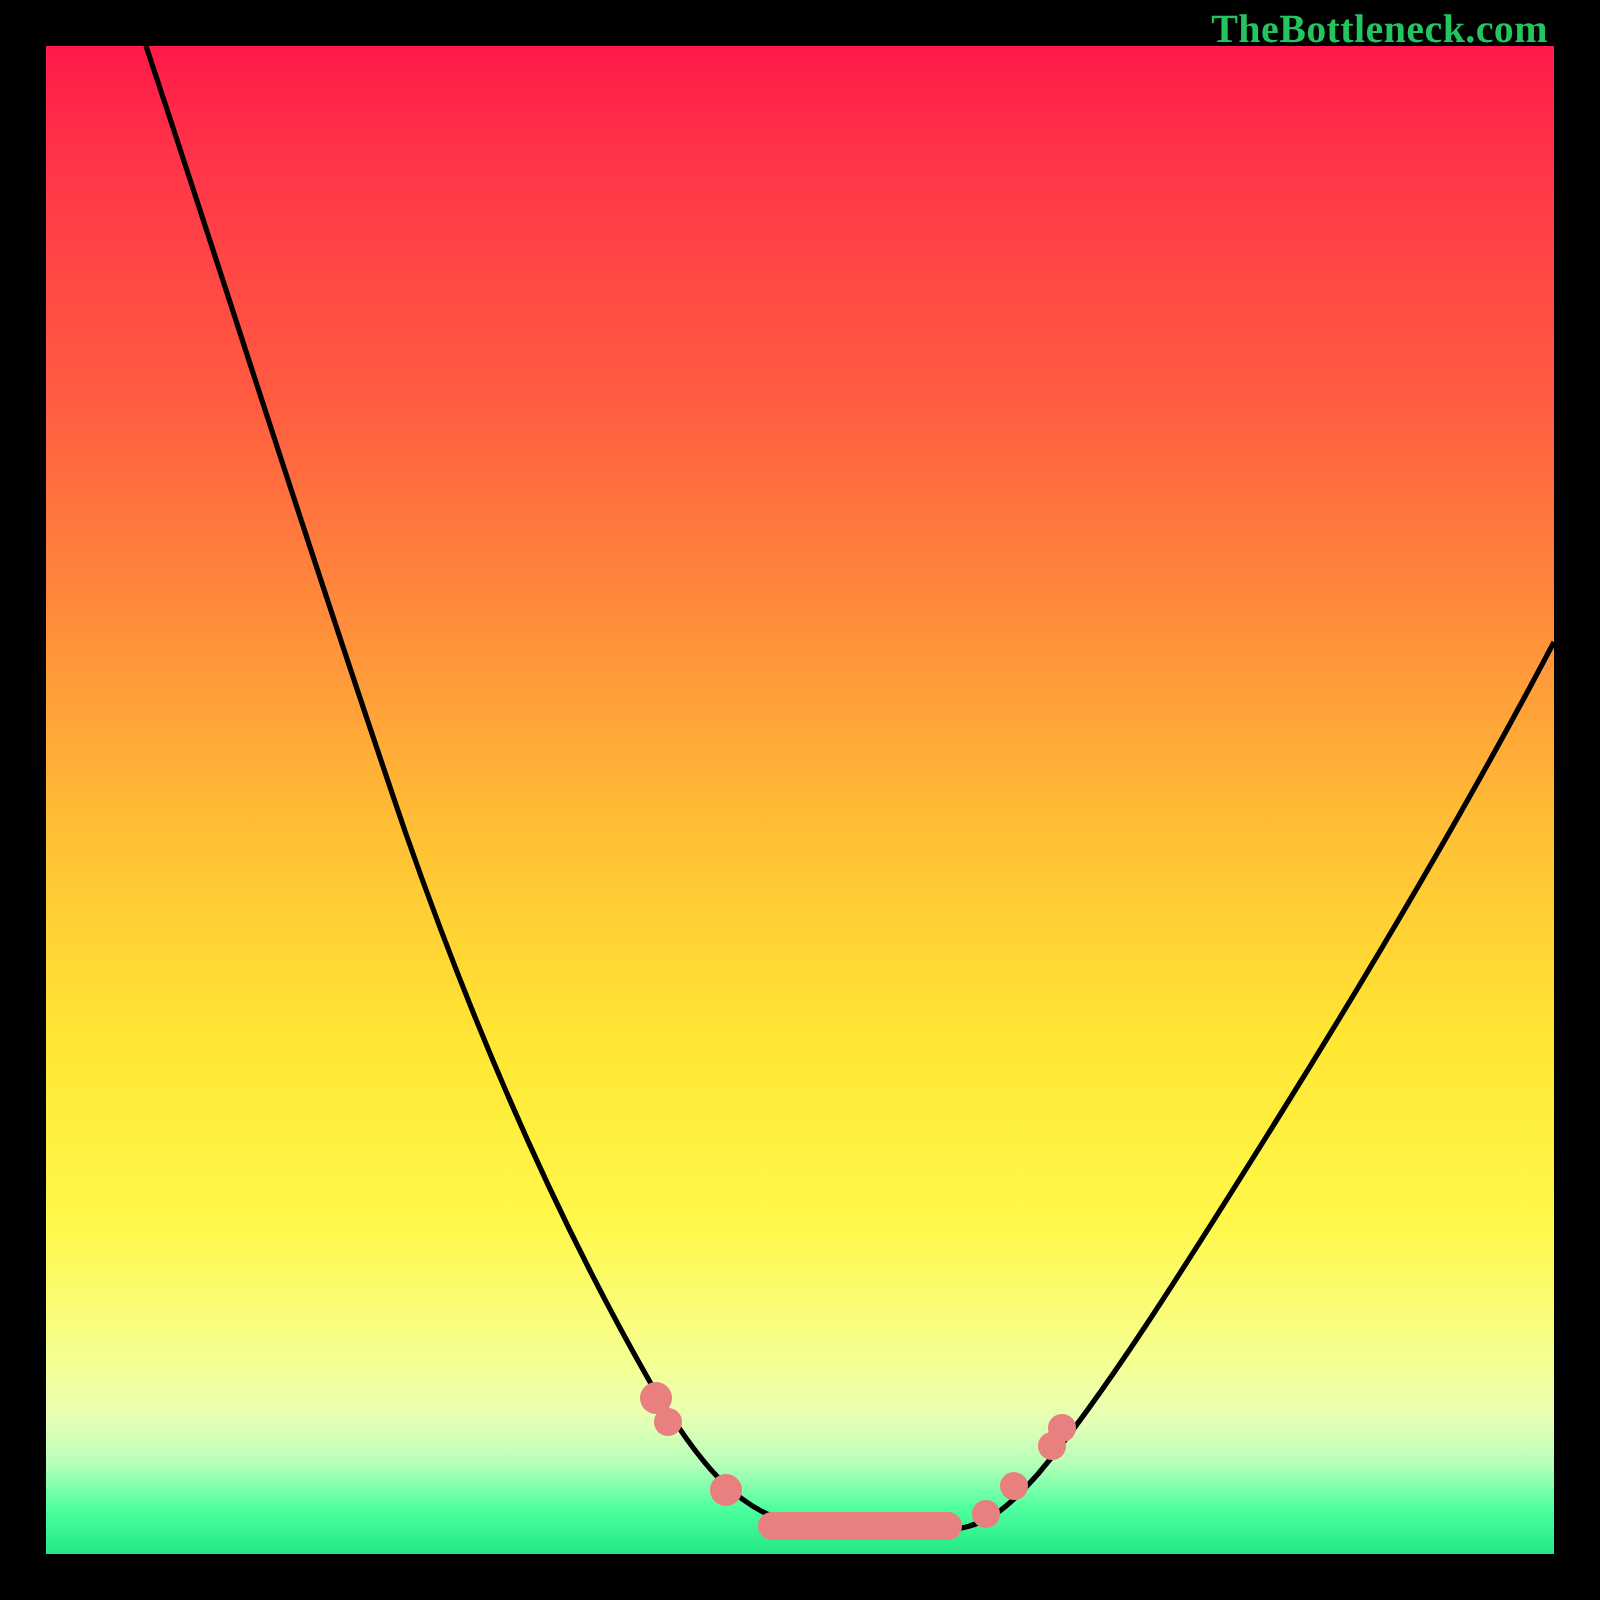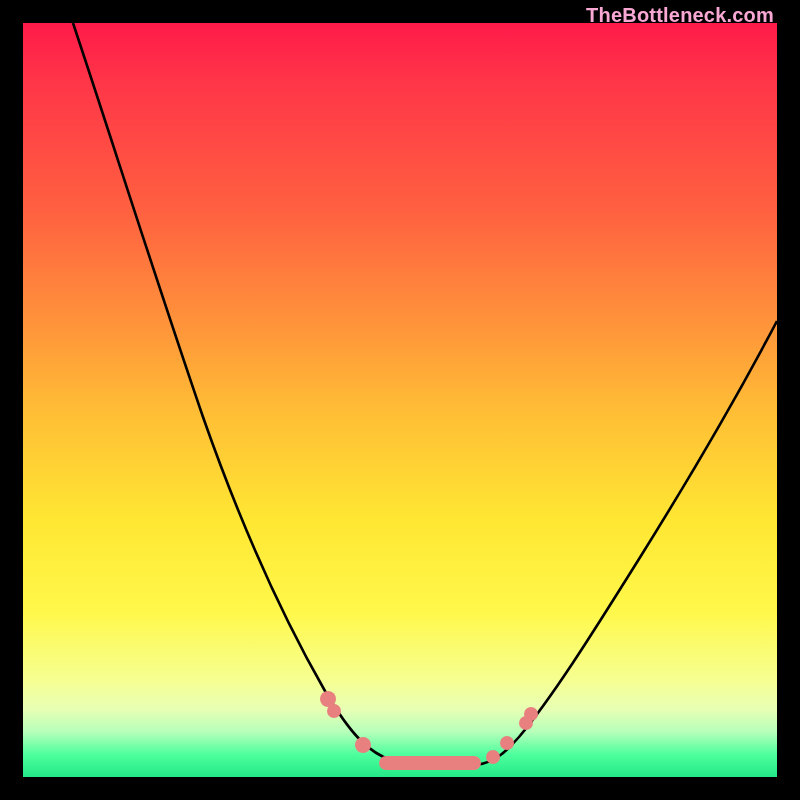--- a/index.html
+++ b/index.html
@@ -49,24 +49,24 @@
     stroke: #000;
     stroke-width: 2.6;
   }
   .markers circle, .markers rect {
     fill: #e98080;
   }
   .watermark {
     position: absolute;
     right: 26px;
     top: 4px;
-    font-family: Liberation Sans, sans-serif;
+    font-family: Liberation Serif, serif;
     font-size: 20px;
     font-weight: 600;
-    color: #f9a8d4;
+    color: #22c55e;
     letter-spacing: 0.2px;
   }
 </style>
 </head>
 <body>
 
 <div class="frame">
 
   <div class="plot-area">
     <div class="gradient"></div>

